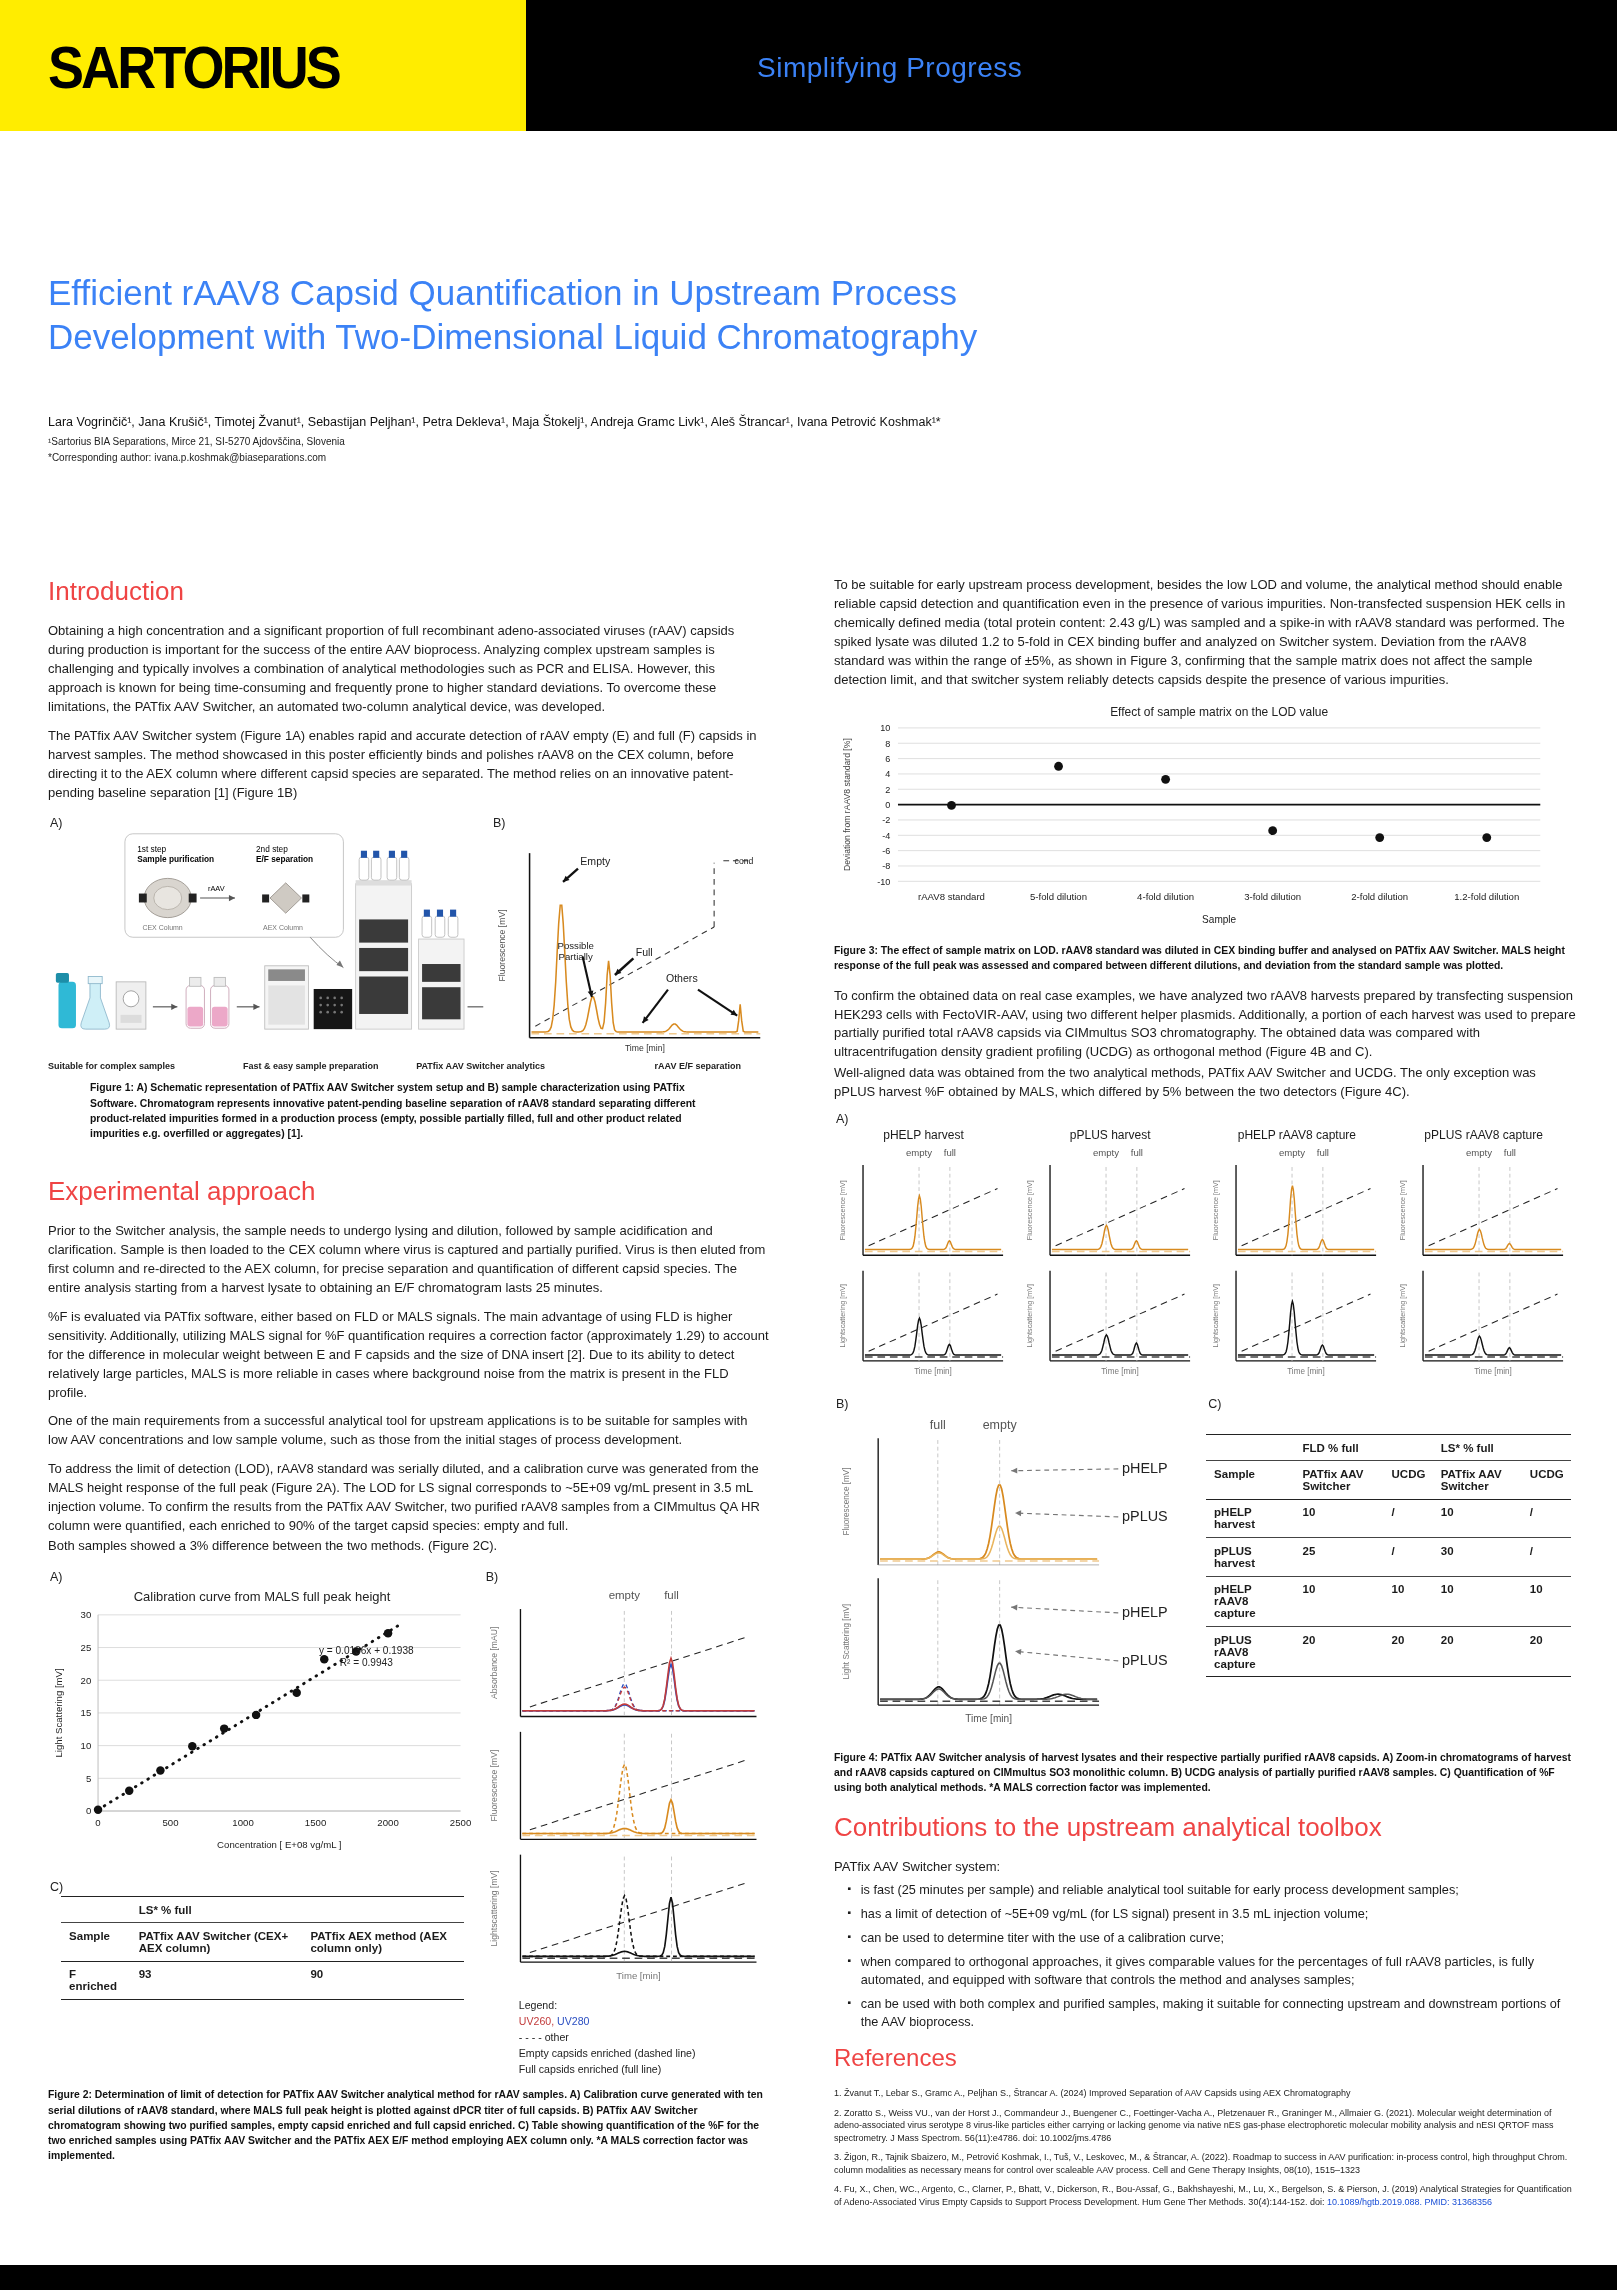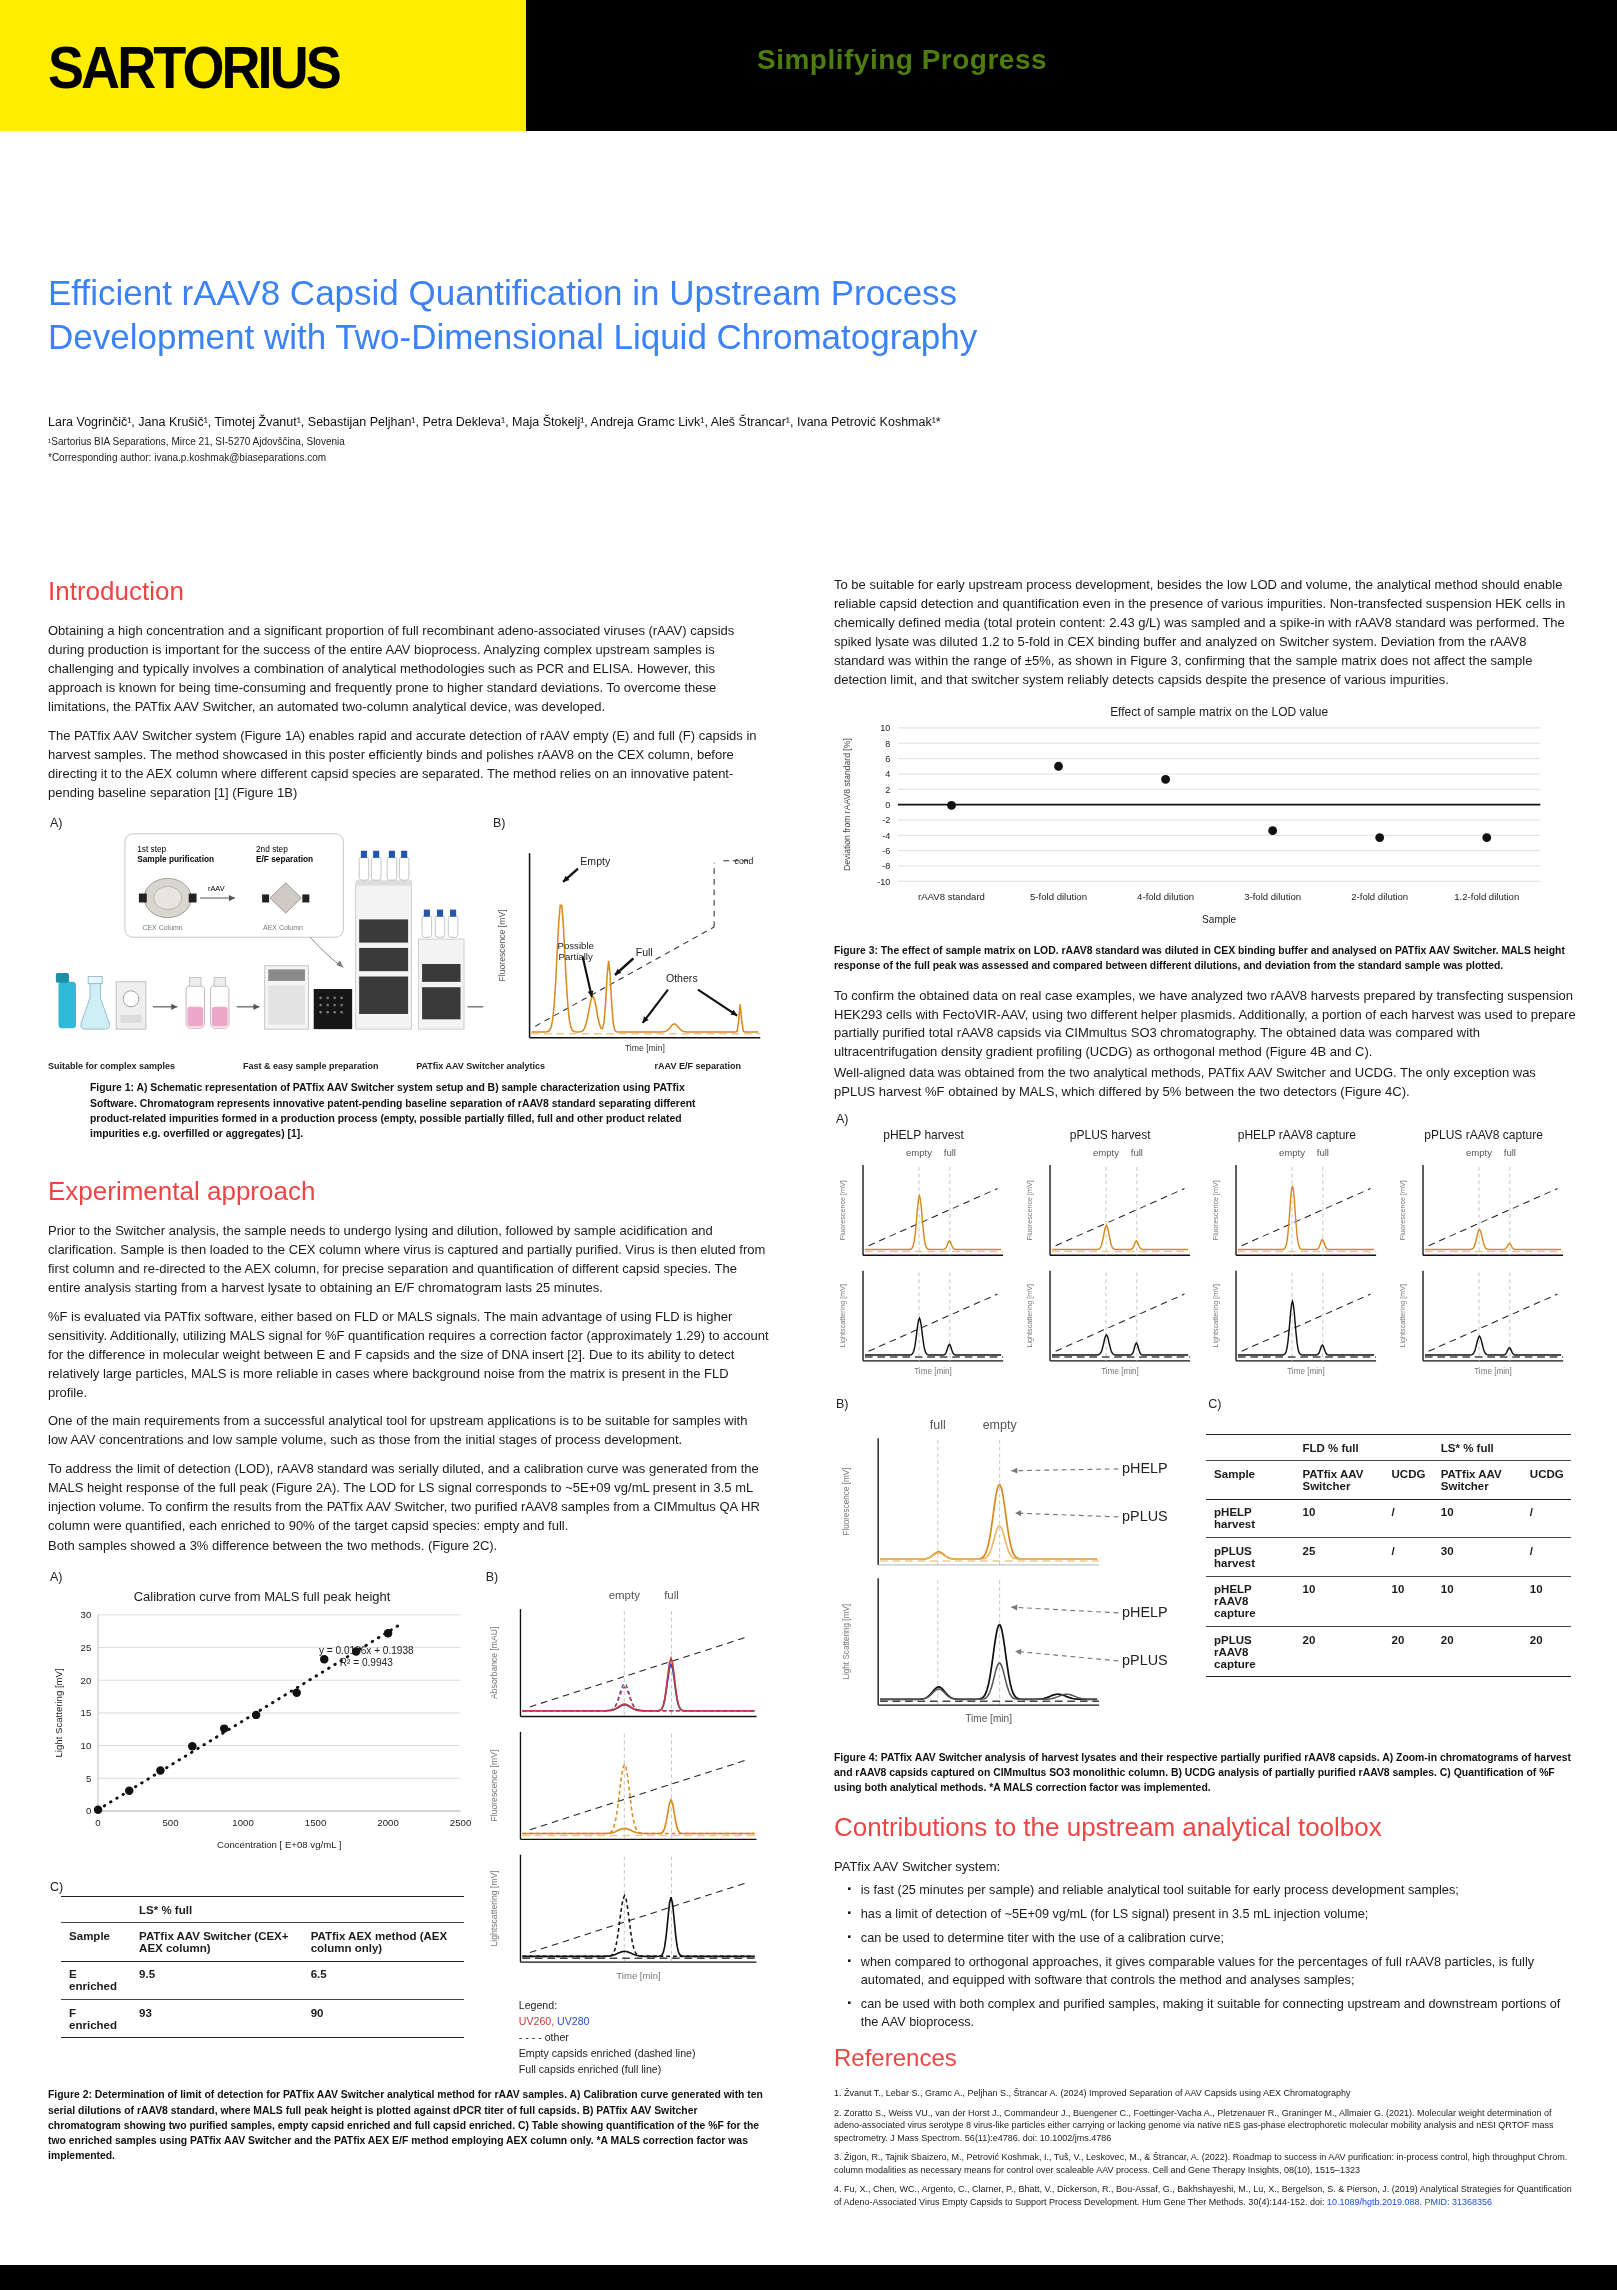--- a/index.html
+++ b/index.html
@@ -1,21 +1,21 @@
 <!DOCTYPE html>
 <html><head>
 <meta charset="utf-8">
 <style>
   html,body{margin:0;padding:0}
   body{width:1618px;height:2290px;position:relative;background:#fff;color:#1b1b1b;
        font-family:"Liberation Sans",sans-serif;overflow:hidden}
   .header{position:absolute;top:0;left:0;width:1618px;height:131px;background:#000}
   .header-yellow{position:absolute;left:0;top:0;width:526px;height:131px;background:#FFED00}
   .logo{position:absolute;left:48px;top:33px;font-size:54px;font-weight:800;letter-spacing:-2.9px;color:#000;transform:scaleY(1.1);transform-origin:left top}
-  .tagline{position:absolute;left:757px;top:44px;font-size:28px;color:#4d7c0f;font-weight:700;letter-spacing:0.5px}
+  .tagline{position:absolute;left:757px;top:52px;font-size:28px;color:#3b82f6;font-weight:400;letter-spacing:0.5px}
   h1.title{position:absolute;left:48px;top:271px;width:941px;margin:0;font-size:35px;font-weight:400;line-height:1.27;color:#3b82f6}
   .authors{position:absolute;left:48px;top:402px;width:1441px;font-size:12.5px;color:#111}
   .affils{position:absolute;left:48px;top:434px;font-size:10px;line-height:1.6;color:#222}
   .col{position:absolute;top:576px}
   .col-left{left:48px;width:722px}
   .col-right{left:834px;width:745px}
   h2.sec{font-size:26px;font-weight:400;margin:0 0 15.4px 0;color:#ef4444}
   .body-text{font-size:13px;line-height:1.46;margin:0 0 9.6px 0;text-align:left}
   .fig-label{font-size:12.5px;color:#222;margin:3.8px 0 1.9px 1.9px}
   .caption{font-size:10.4px;font-weight:600;line-height:1.45;color:#111;margin-top:9.6px}
@@ -249,25 +249,20 @@
                 <th></th>
                 <th colspan="2">LS* % full</th>
               </tr>
               <tr>
                 <th>Sample</th>
                 <th>PATfix AAV Switcher (CEX+ AEX column)</th>
                 <th>PATfix AEX method (AEX column only)</th>
               </tr>
             </thead>
             <tbody id="fig2-rows">
-                <tr>
-                  <td>E enriched</td>
-                  <td>9.5</td>
-                  <td>6.5</td>
-                </tr>
                 <tr>
                   <td>F enriched</td>
                   <td>93</td>
                   <td>90</td>
                 </tr>
               </tbody>
           </table>
         </div>
       </div>
       <div style="width:286px">

